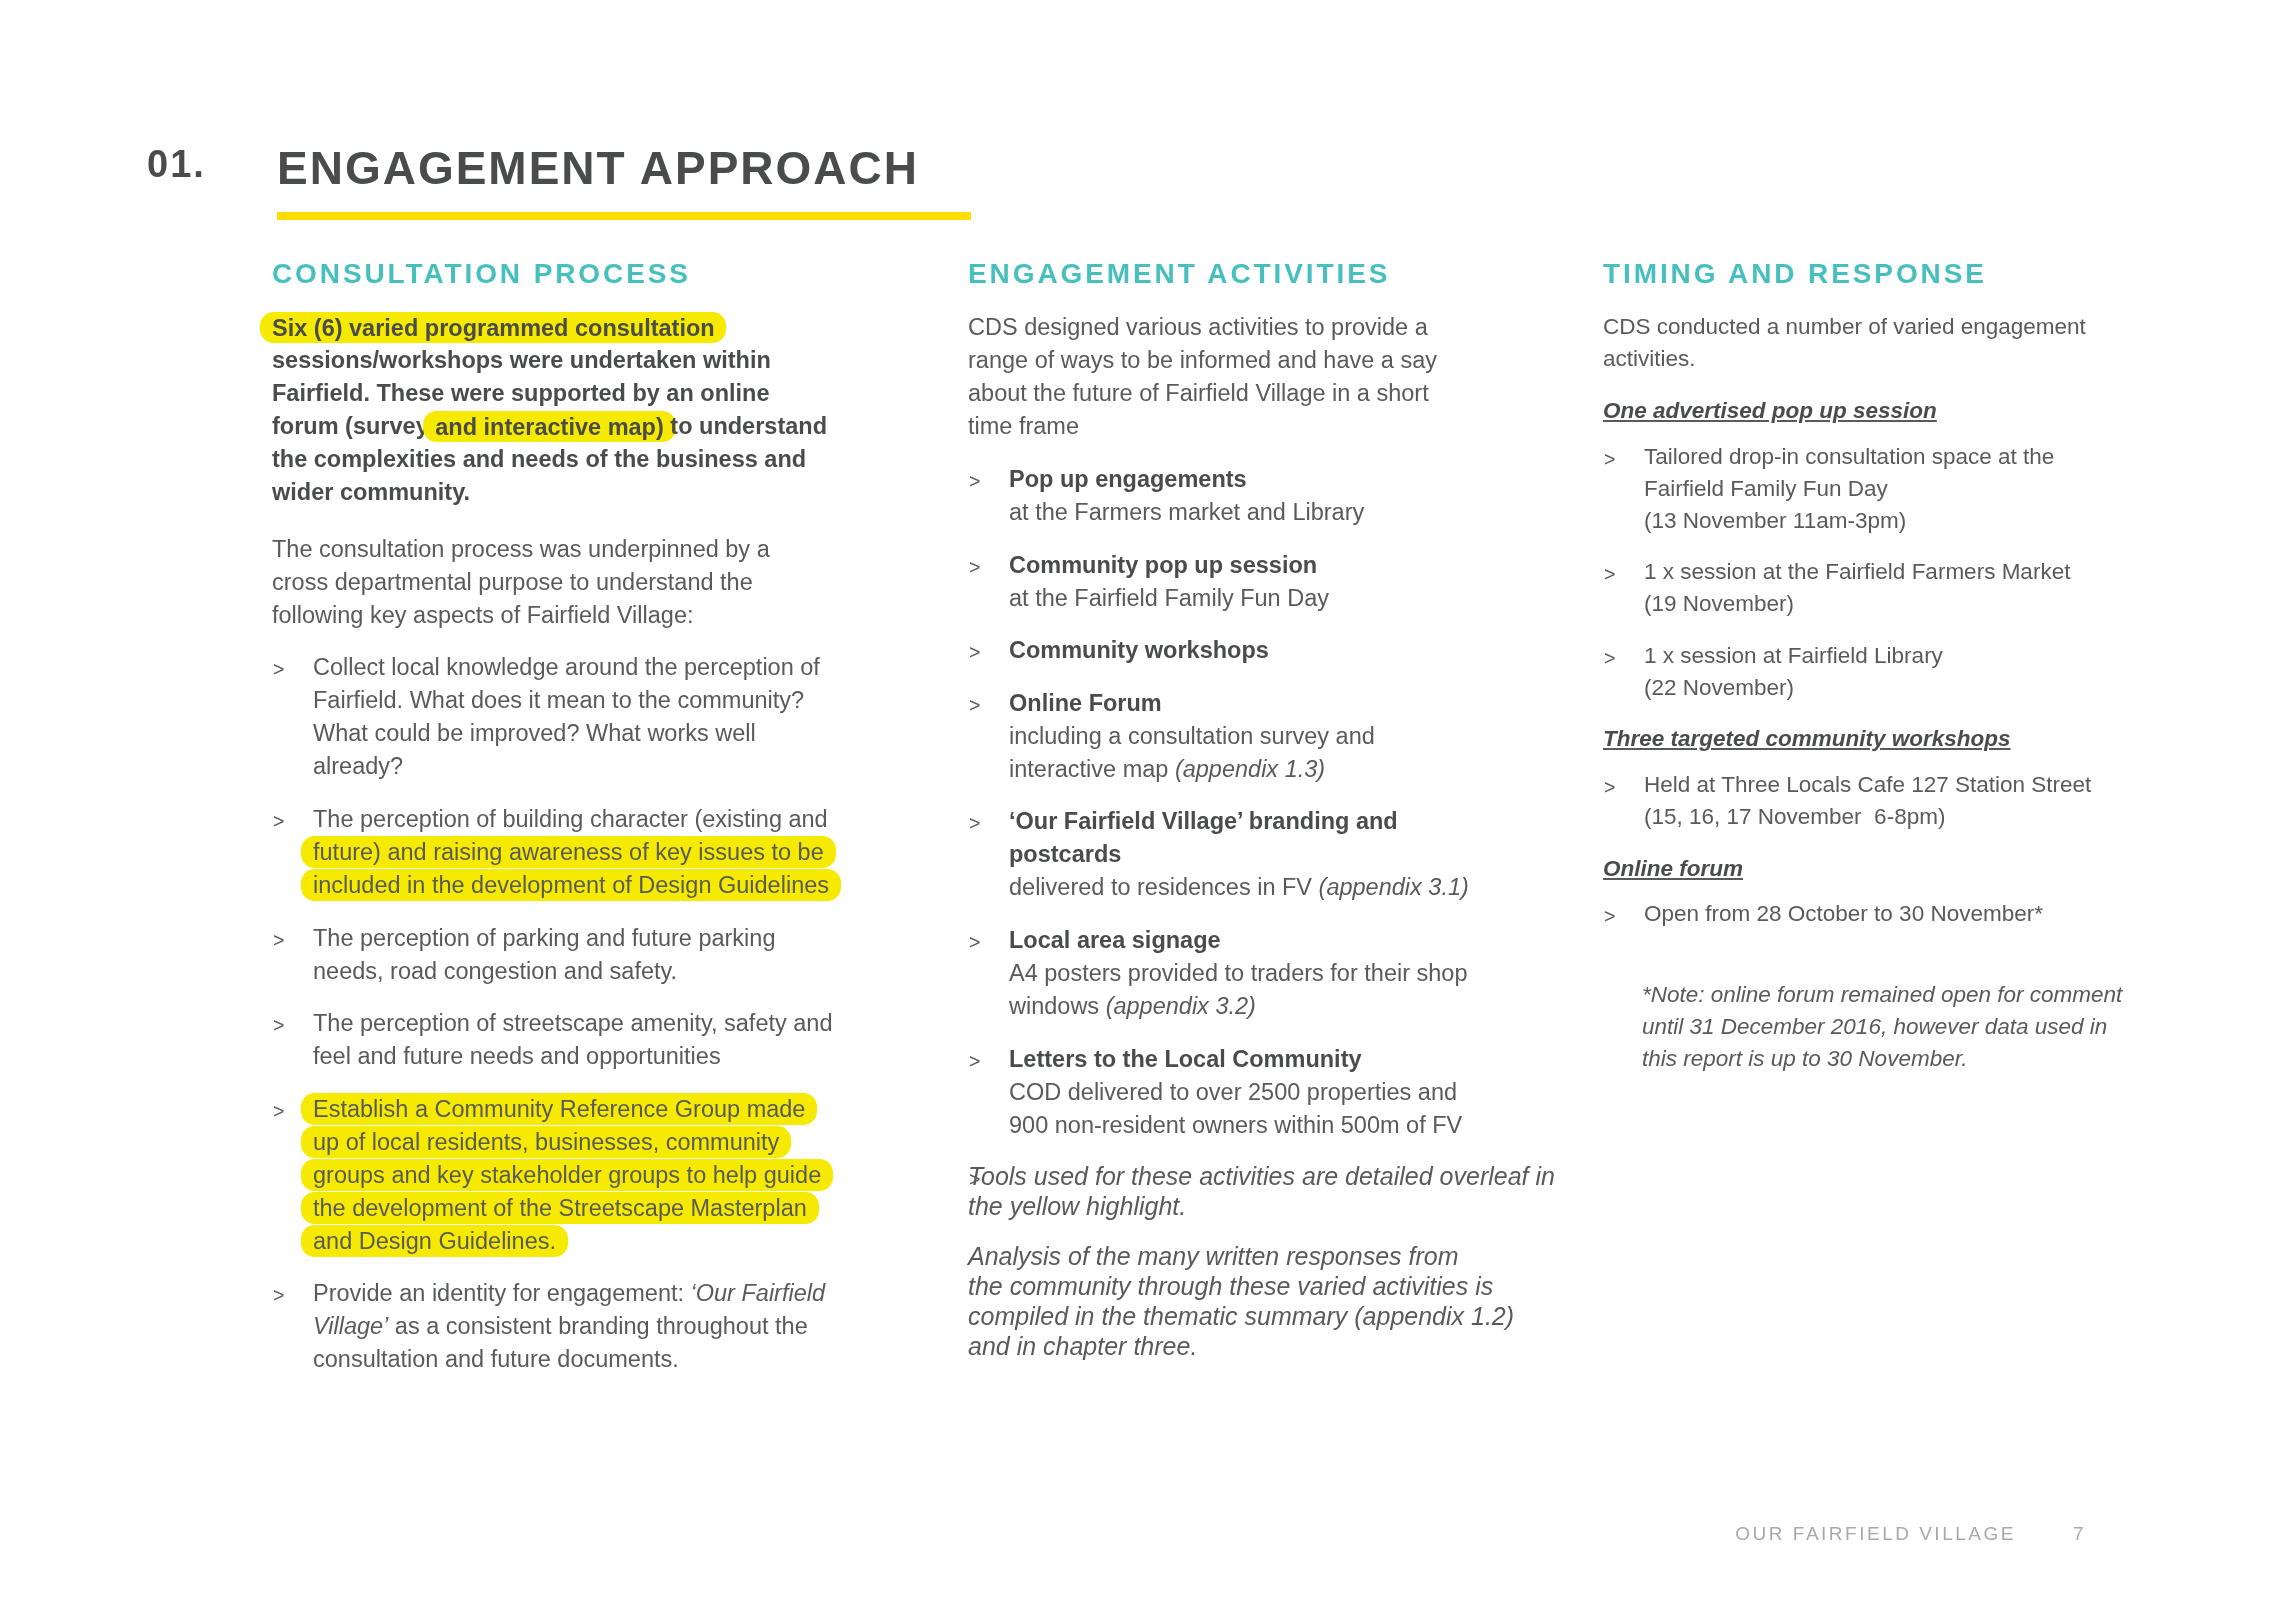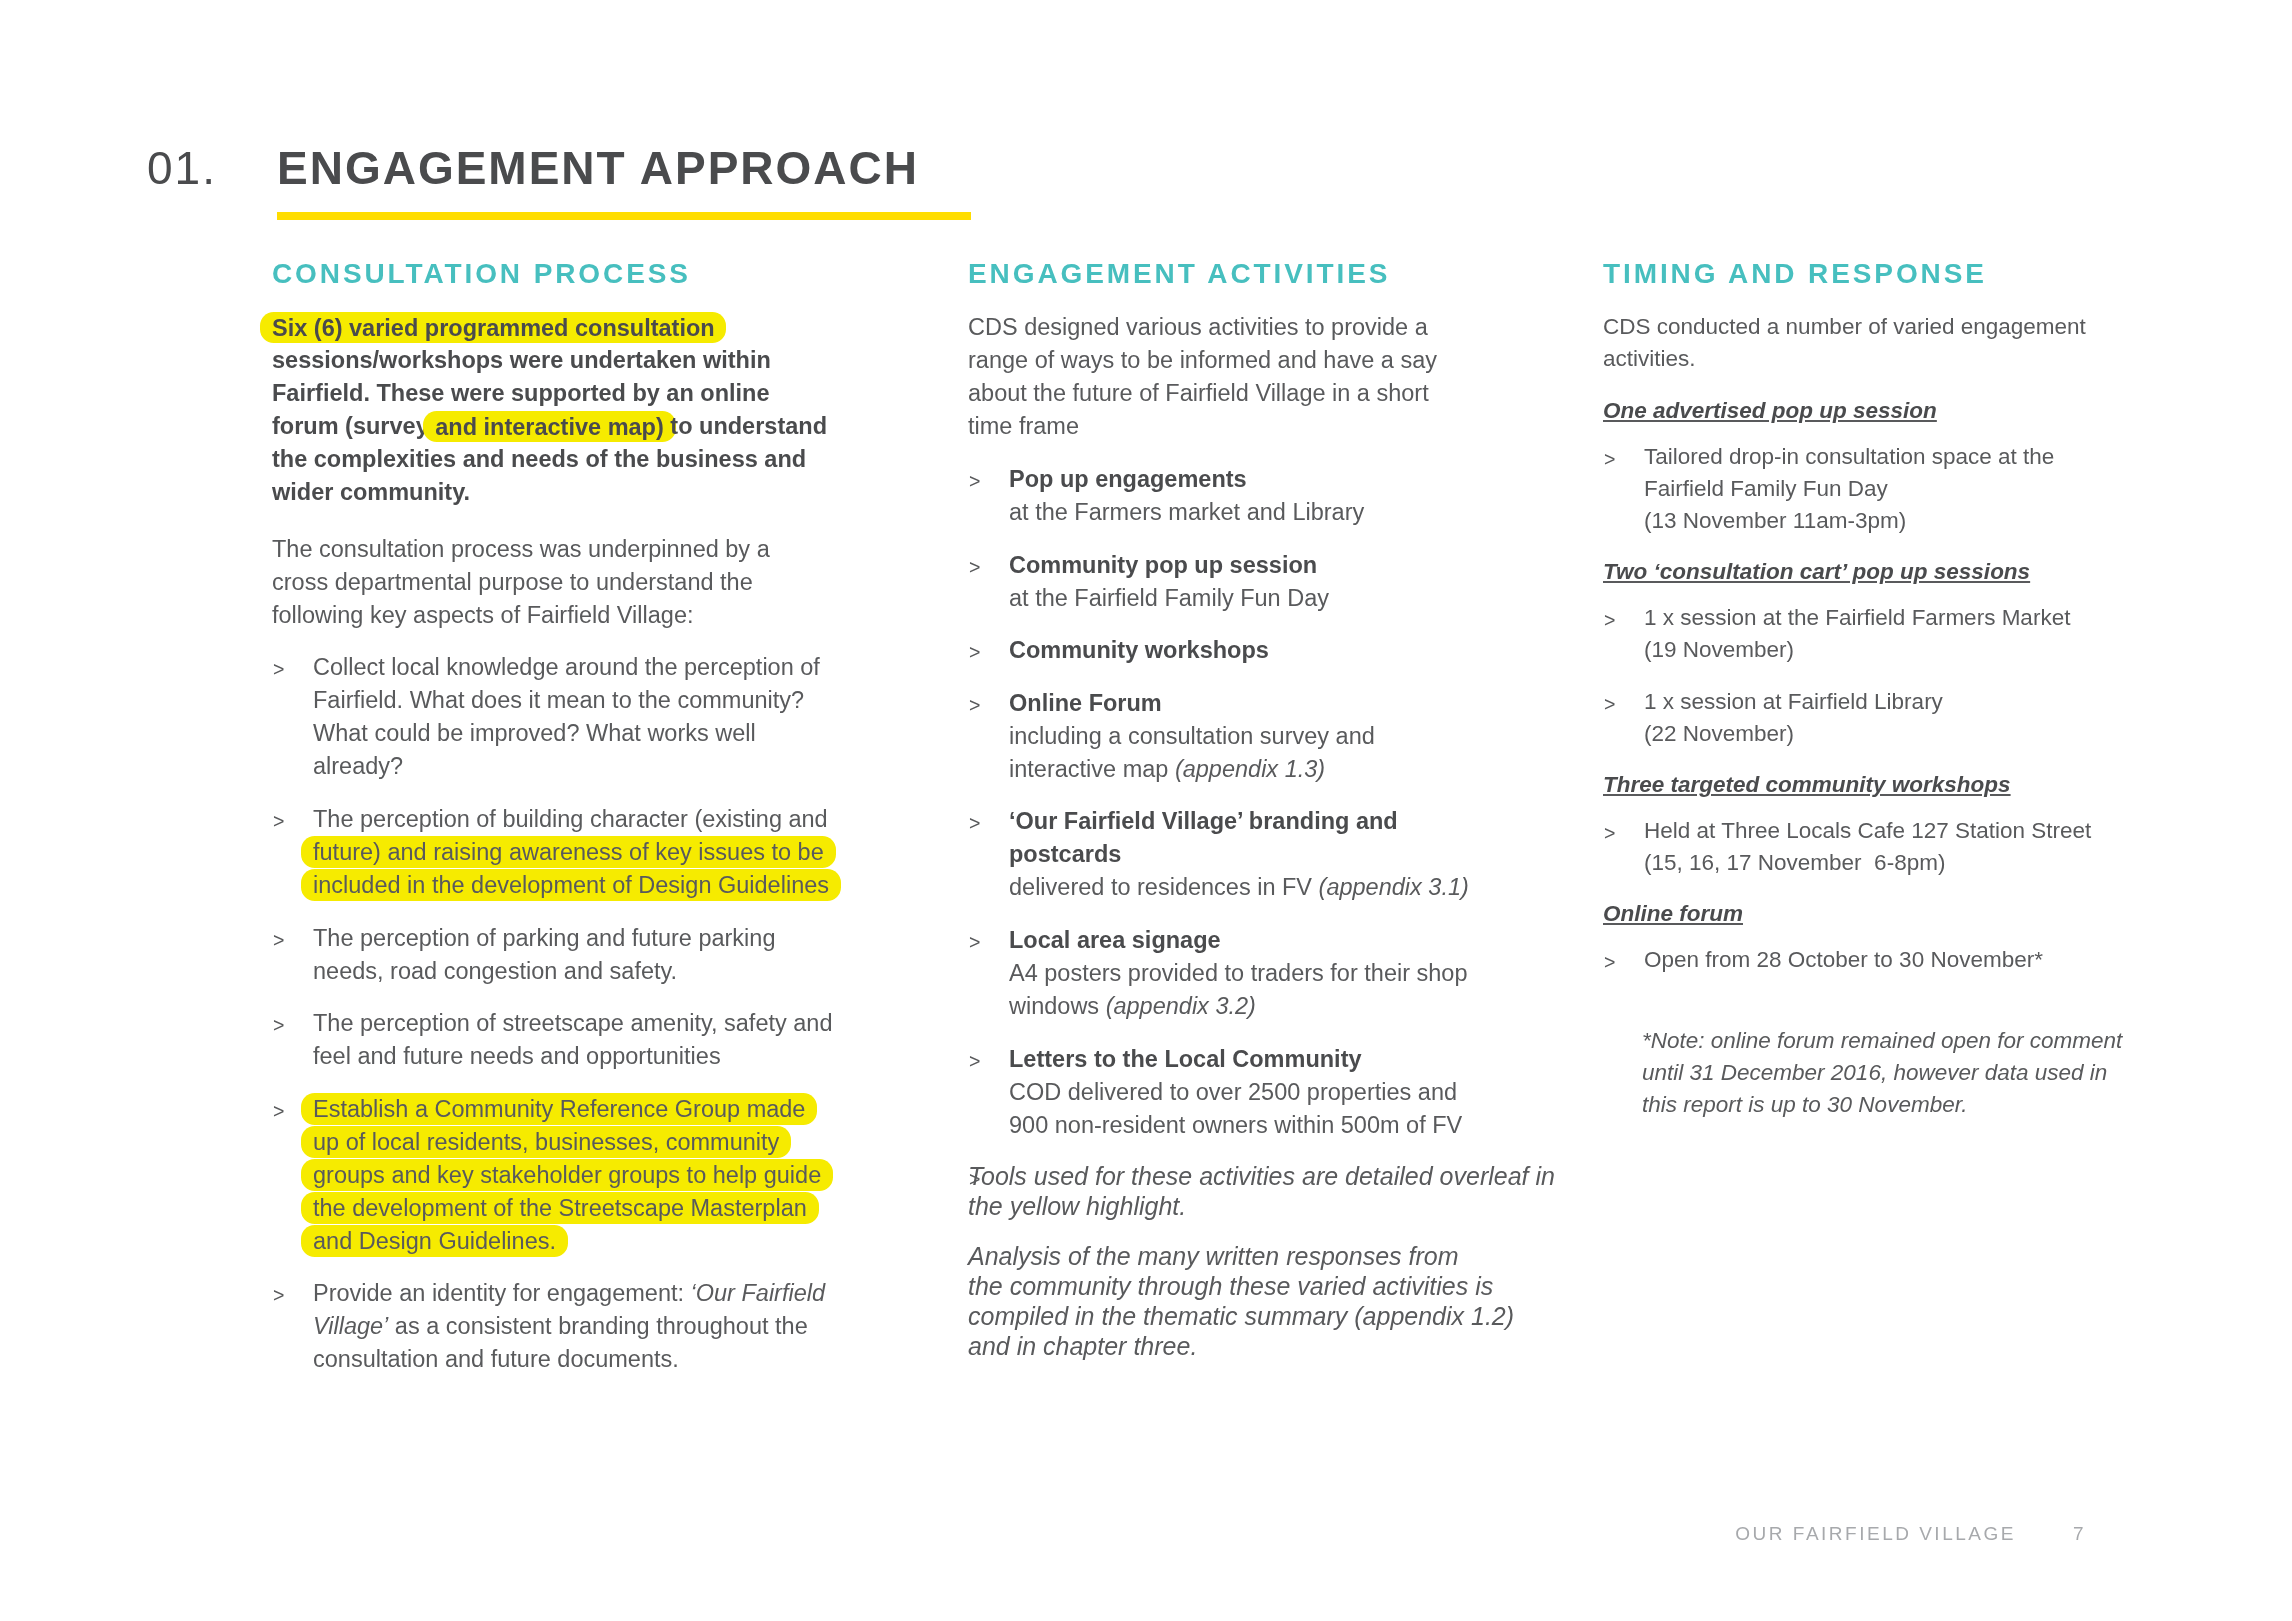--- a/index.html
+++ b/index.html
@@ -15,21 +15,21 @@
     position:relative;
     width:2293px;height:1621px;
     background:#ffffff;
     font-family:"Liberation Sans","DejaVu Sans",sans-serif;
     color:var(--ink);
     overflow:hidden;
   }
   
   .chapter-number{
     position:absolute;left:147px;top:145px;
-    font-size:46px;font-weight:400;line-height:1;
+    font-size:38px;font-weight:700;line-height:1;
     letter-spacing:2px;color:var(--ink-strong);
   }
   .page-title{
     position:absolute;left:277px;top:145px;margin:0;
     font-size:46px;font-weight:700;line-height:1;
     letter-spacing:2px;color:var(--ink-strong);
     display:inline-block;min-width:694px;
     padding-bottom:21px;
     border-bottom:8.8px solid var(--underline);
   }
@@ -155,21 +155,20 @@
 
   <div class="col col-3">
     <h2 class="col-heading">TIMING AND RESPONSE</h2>
     <div class="blocks">
         <div class="block p"><span class="seg">CDS conducted a number of varied engagement
 activities.</span></div>
         <div class="block subhead"><span class="seg s-bi">One advertised pop up session</span></div>
         <div class="block bullet"><span class="marker">&gt;</span><span class="btext"><span class="seg">Tailored drop-in consultation space at the
 Fairfield Family Fun Day
 (13 November 11am-3pm)</span></span></div>
-        <div class="block subhead"><span class="seg s-bi">Two ‘consultation cart’ pop up sessions</span></div>
         <div class="block bullet"><span class="marker">&gt;</span><span class="btext"><span class="seg">1 x session at the Fairfield Farmers Market
 (19 November)</span></span></div>
         <div class="block bullet"><span class="marker">&gt;</span><span class="btext"><span class="seg">1 x session at Fairfield Library
 (22 November)</span></span></div>
         <div class="block subhead"><span class="seg s-bi">Three targeted community workshops</span></div>
         <div class="block bullet"><span class="marker">&gt;</span><span class="btext"><span class="seg">Held at Three Locals Cafe 127 Station Street
 (15, 16, 17 November  6-8pm)</span></span></div>
         <div class="block subhead"><span class="seg s-bi">Online forum</span></div>
         <div class="block bullet"><span class="marker">&gt;</span><span class="btext"><span class="seg">Open from 28 October to 30 November*</span></span></div>
         <div class="block note"><span class="seg s-i">*Note: online forum remained open for comment

